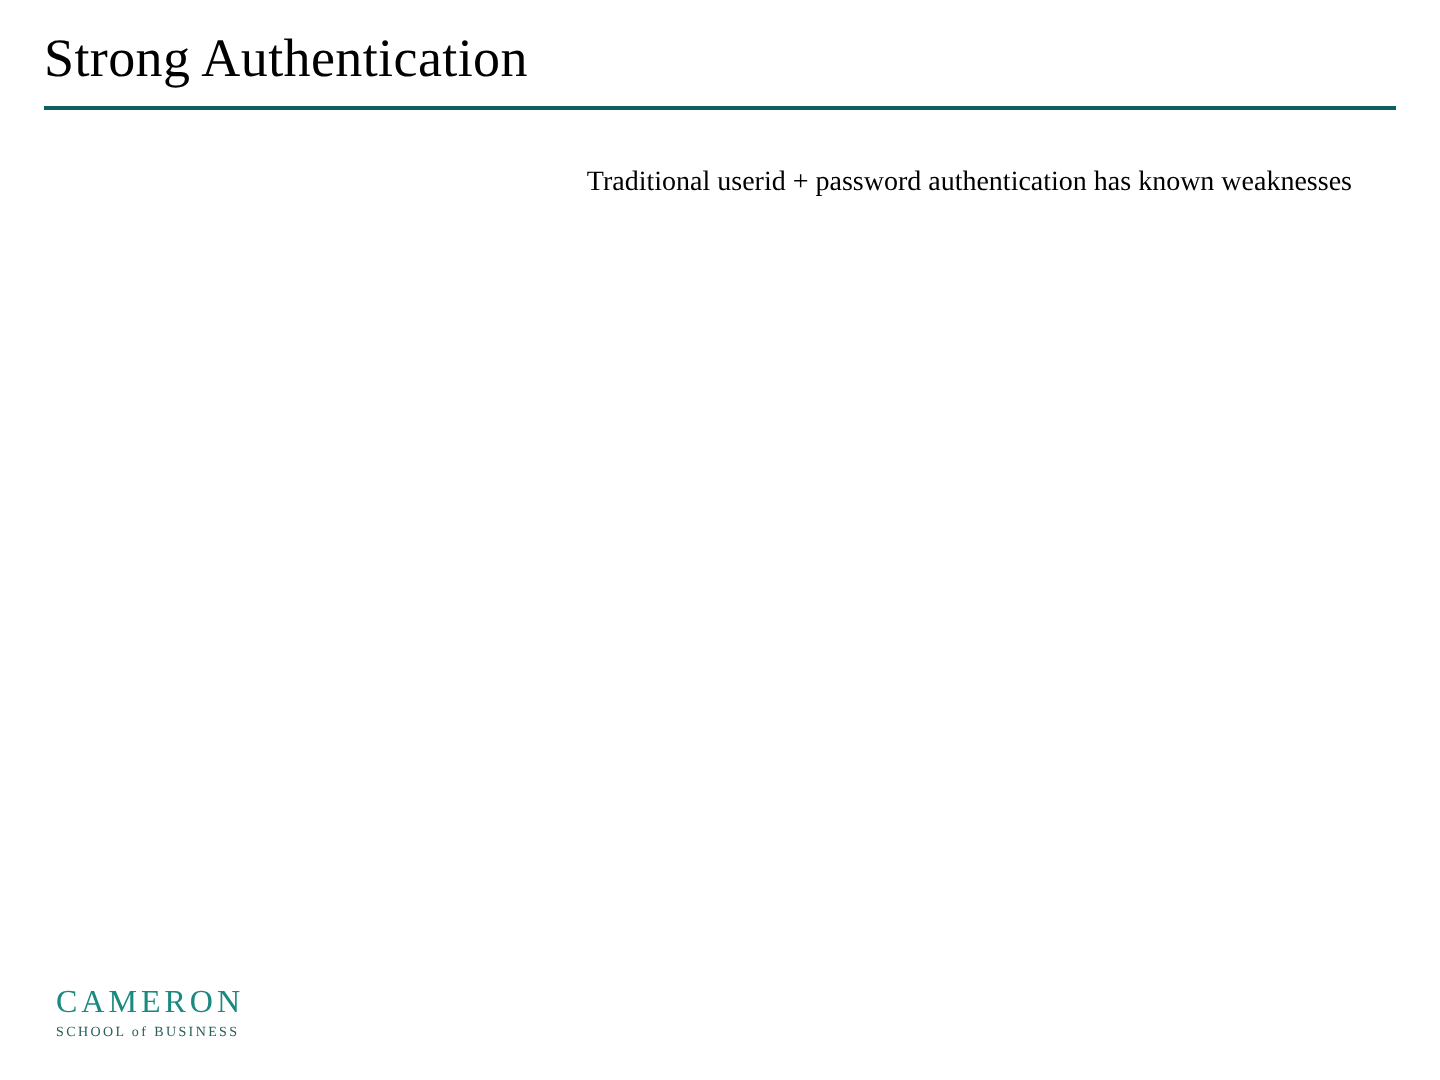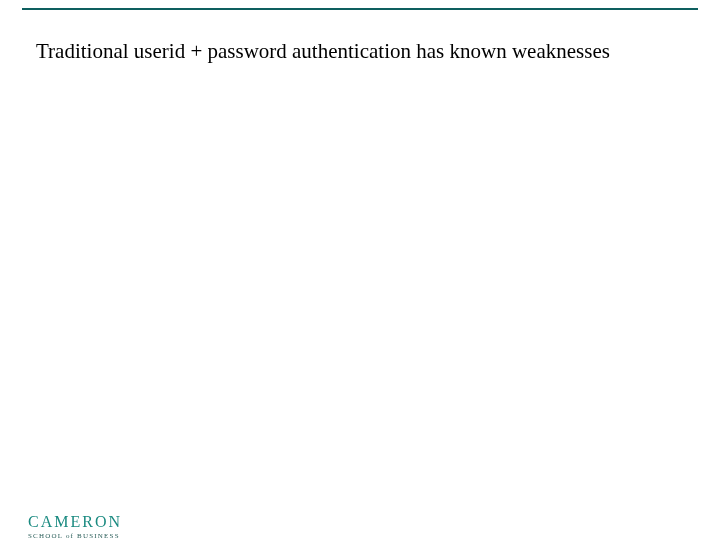--- a/index.html
+++ b/index.html
@@ -26,33 +26,34 @@
     font-weight: 400;
     letter-spacing: 0.2px;
   }
   .rule {
     margin: 8px 22px 0 22px;
     height: 0;
     border-bottom: 2px solid #0e5f5f;
   }
   .body {
     padding: 28px 44px 0 36px;
-    font-size: 21px;
+    font-size: 14px;
     line-height: 1.28;
+    text-align: right;
   }
   .para {
     margin: 0 0 26px 0;
     text-indent: 0;
     padding-left: 26px;
     text-indent: -26px;
   }
   .logo {
     position: absolute;
     left: 28px;
-    bottom: 8px;
+    bottom: 20px;
   }
   .logo-main {
     font-family: "Times New Roman", Times, serif;
     font-size: 16px;
     letter-spacing: 2px;
     color: #1a8a80;
     font-weight: 400;
   }
   .logo-sub {
     font-family: Liberation Serif, serif;
@@ -60,20 +61,23 @@
     letter-spacing: 1.2px;
     color: #2a5e59;
     margin-top: 1px;
   }
 </style>
 </head>
 <body>
 
 <div class="slide">
 
+  <div class="title-wrap">
+    <div class="title">Strong Authentication</div>
+  </div>
 
   <div class="rule"></div>
 
   <div class="body">
     <p class="para">Traditional userid + password authentication has known weaknesses</p>
   </div>
 
   <div class="logo">
     <div class="logo-main">CAMERON</div>
     <div class="logo-sub">SCHOOL of BUSINESS</div>

